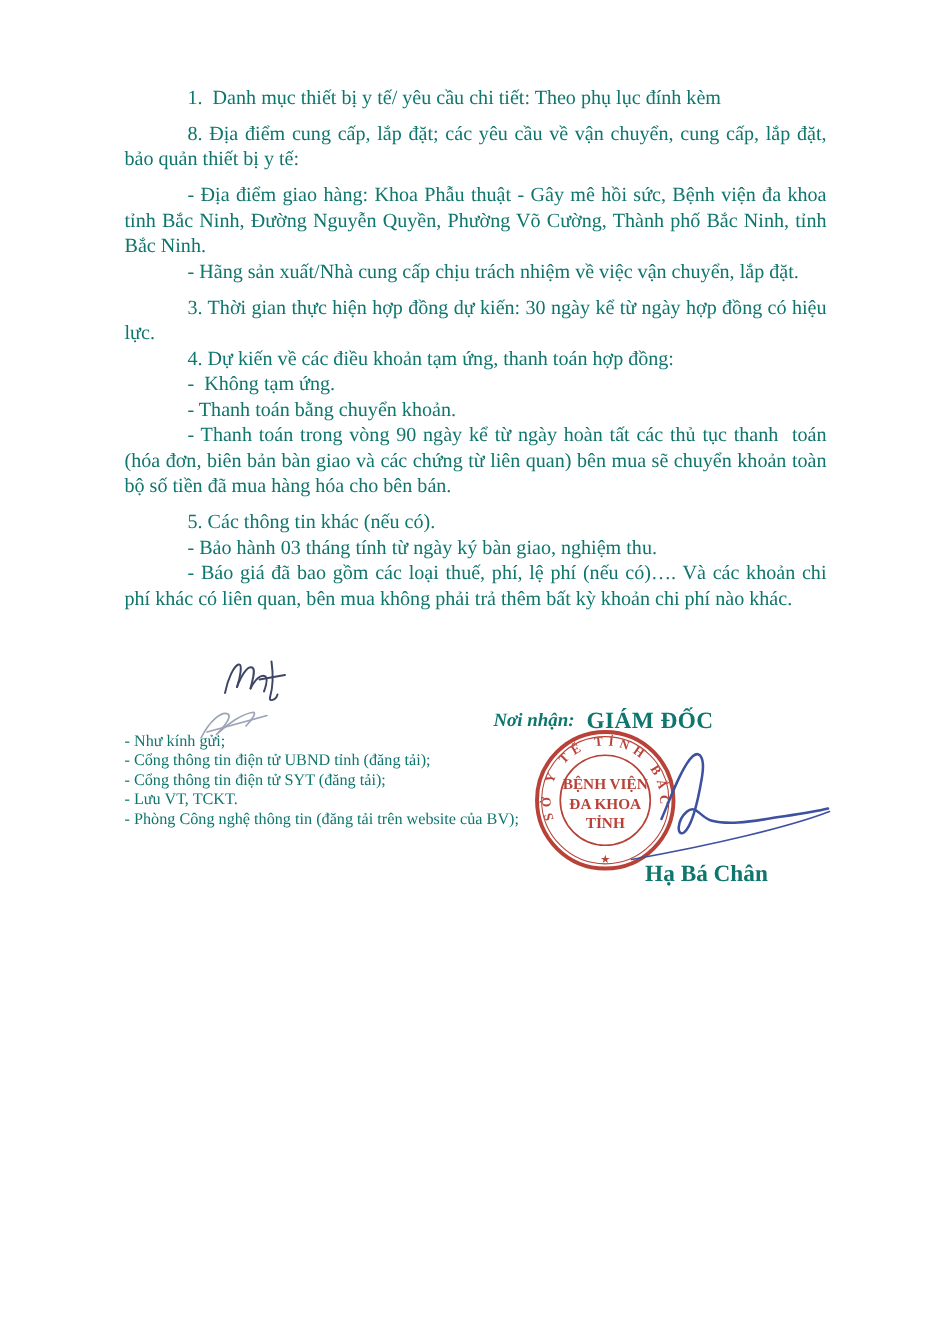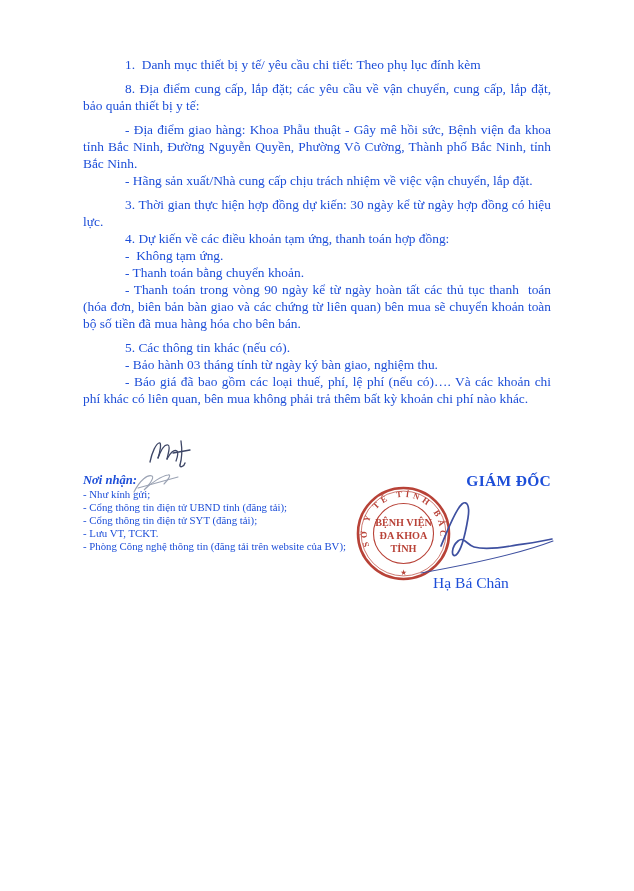--- a/index.html
+++ b/index.html
@@ -2,21 +2,21 @@
 <html><head>
 <meta charset="utf-8">
 <style>
   html,body { margin:0; padding:0; background:#e8e8e8; }
   .page {
     position:relative;
     width:634px; height:891px;
     margin:0 auto;
     background:#ffffff;
     font-family:"Liberation Serif", serif;
-    color:#1d4ed8;
+    color:#0f766e;
     overflow:hidden;
   }
   
   .body-block {
     position:absolute;
     left:83px; top:56px; width:468px;
     font-size:13.4px;
     line-height:17px;
     text-align:justify;
   }
@@ -26,40 +26,41 @@
   
   .recipients {
     position:absolute;
     left:83px; top:473px; width:300px;
   }
   .recipients-label {
     font-size:12.6px;
     font-weight:bold;
     font-style:italic;
     line-height:15px;
+    text-align:right;
   }
   .recipient-item {
     font-size:10.8px;
     line-height:13px;
   }
   .recipient-item:first-of-type { margin-top:3px; }
 
   
   .signatory-title {
     position:absolute;
     left:391px; top:472px; width:160px;
-    text-align:right;
+    text-align:left;
     font-size:15.5px; font-weight:bold;
     letter-spacing:0.3px;
   }
   .signatory-name {
     position:absolute;
     left:391px; top:574px; width:160px;
     text-align:center;
-    font-size:15.5px; font-weight:normal;
+    font-size:15.5px; font-weight:bold;
   }
 
   .stamp-svg      { position:absolute; left:343px; top:473px; }
   .signature-svg  { position:absolute; left:405px; top:478px; }
   .initials-dark  { position:absolute; left:146px; top:436px; }
   .initials-light { position:absolute; left:128px; top:470px; }
 </style>
 </head>
 <body>
 

